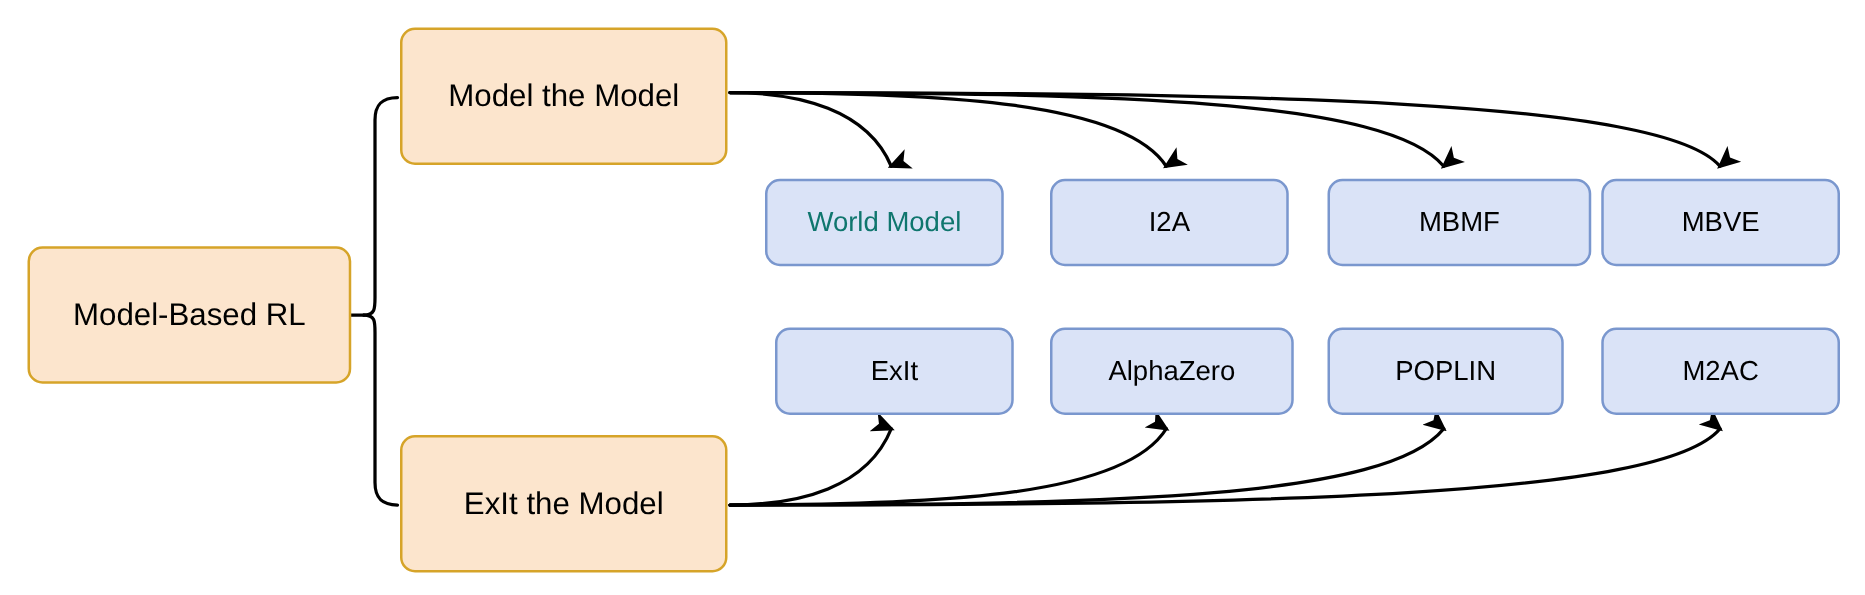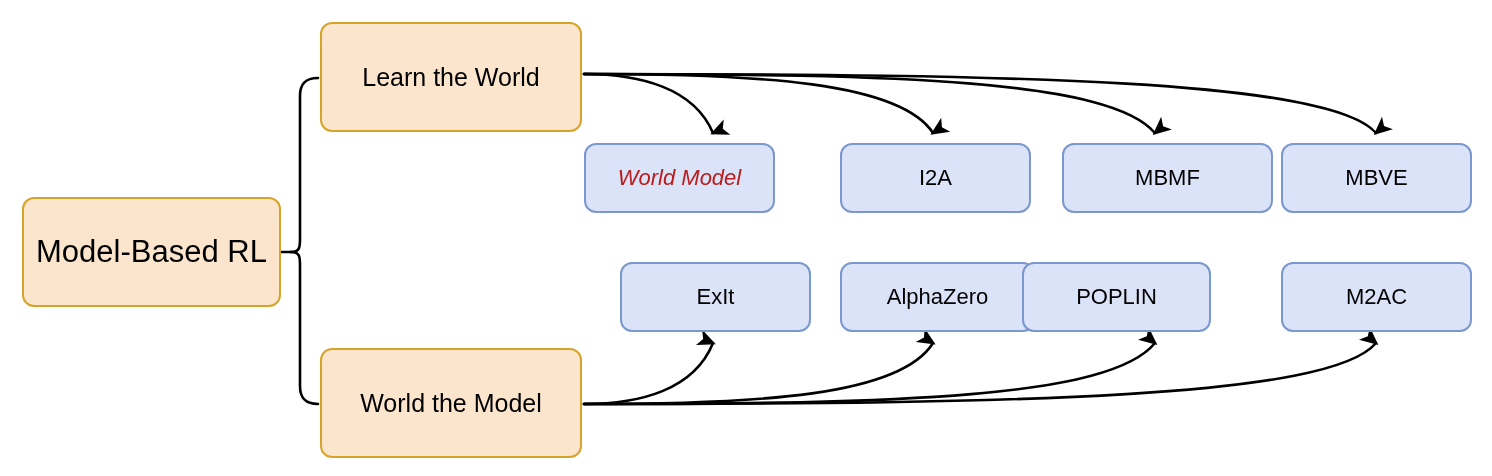--- a/index.html
+++ b/index.html
@@ -36,21 +36,21 @@
     border-radius: 12px;
     border-width: 2px;
     border-style: solid;
     color: #000000;
     line-height: 1.15;
     z-index: 2;
   }
   .node.root {
     background: #FCE5CD;
     border-color: #D6A429;
-    font-size: 31px;
+    font-size: 25px;
   }
   .node.branch {
     background: #FCE5CD;
     border-color: #D6A429;
     font-size: 25px;
   }
   .node.leaf {
     background: #DAE3F7;
     border-color: #7A97CE;
     font-size: 22px;
@@ -94,46 +94,46 @@
       <path d="M 584 404 C 900 404 1110 398 1155 343" marker-end="url(#arrowDown)"></path>
       <path d="M 584 404 C 1020 404 1330 398 1376 343" marker-end="url(#arrowDown)"></path>
     </g>
   </svg>
 
   <div class="node root" style="left: 22px; top: 197px; width: 259px; height: 110px; background: rgb(252, 229, 205); border-color: rgb(214, 164, 41); color: rgb(0, 0, 0);">
     <span class="node-label">Model-Based RL</span>
   </div>
 
   <div class="node branch" style="left: 320px; top: 22px; width: 262px; height: 110px; background: rgb(252, 229, 205); border-color: rgb(214, 164, 41); color: rgb(0, 0, 0);">
-    <span class="node-label">Learn the World</span>
+    <span class="node-label">Model the Model</span>
   </div>
 
   <div class="node branch" style="left: 320px; top: 348px; width: 262px; height: 110px; background: rgb(252, 229, 205); border-color: rgb(214, 164, 41); color: rgb(0, 0, 0);">
-    <span class="node-label">World the Model</span>
+    <span class="node-label">ExIt the Model</span>
   </div>
 
-  <div class="node leaf" style="left: 584px; top: 143px; width: 191px; height: 70px; background: rgb(218, 227, 247); border-color: rgb(122, 151, 206); color: #b91c1c; font-style: italic;">
+  <div class="node leaf" style="left: 612px; top: 143px; width: 191px; height: 70px; background: rgb(218, 227, 247); border-color: rgb(122, 151, 206); color: #0f766e;">
     <span class="node-label">World Model</span>
   </div>
   <div class="node leaf" style="left: 840px; top: 143px; width: 191px; height: 70px; background: rgb(218, 227, 247); border-color: rgb(122, 151, 206); color: rgb(0, 0, 0); justify-content: center;">
     <span class="node-label">I2A</span>
   </div>
   <div class="node leaf" style="left: 1062px; top: 143px; width: 211px; height: 70px; background: rgb(218, 227, 247); border-color: rgb(122, 151, 206); color: rgb(0, 0, 0);">
     <span class="node-label">MBMF</span>
   </div>
   <div class="node leaf" style="left: 1281px; top: 143px; width: 191px; height: 70px; background: rgb(218, 227, 247); border-color: rgb(122, 151, 206); color: rgb(0, 0, 0);">
     <span class="node-label">MBVE</span>
   </div>
 
   <div class="node leaf" style="left: 620px; top: 262px; width: 191px; height: 70px; background: rgb(218, 227, 247); border-color: rgb(122, 151, 206); color: rgb(0, 0, 0);">
     <span class="node-label">ExIt</span>
   </div>
   <div class="node leaf" style="left: 840px; top: 262px; width: 195px; height: 70px; background: rgb(218, 227, 247); border-color: rgb(122, 151, 206); color: rgb(0, 0, 0);">
     <span class="node-label">AlphaZero</span>
   </div>
-  <div class="node leaf" style="left: 1022px; top: 262px; width: 189px; height: 70px; background: rgb(218, 227, 247); border-color: rgb(122, 151, 206); color: rgb(0, 0, 0);">
+  <div class="node leaf" style="left: 1062px; top: 262px; width: 189px; height: 70px; background: rgb(218, 227, 247); border-color: rgb(122, 151, 206); color: rgb(0, 0, 0);">
     <span class="node-label">POPLIN</span>
   </div>
   <div class="node leaf" style="left: 1281px; top: 262px; width: 191px; height: 70px; background: rgb(218, 227, 247); border-color: rgb(122, 151, 206); color: rgb(0, 0, 0);">
     <span class="node-label">M2AC</span>
   </div>
 
 </div>
 
 </body></html>

